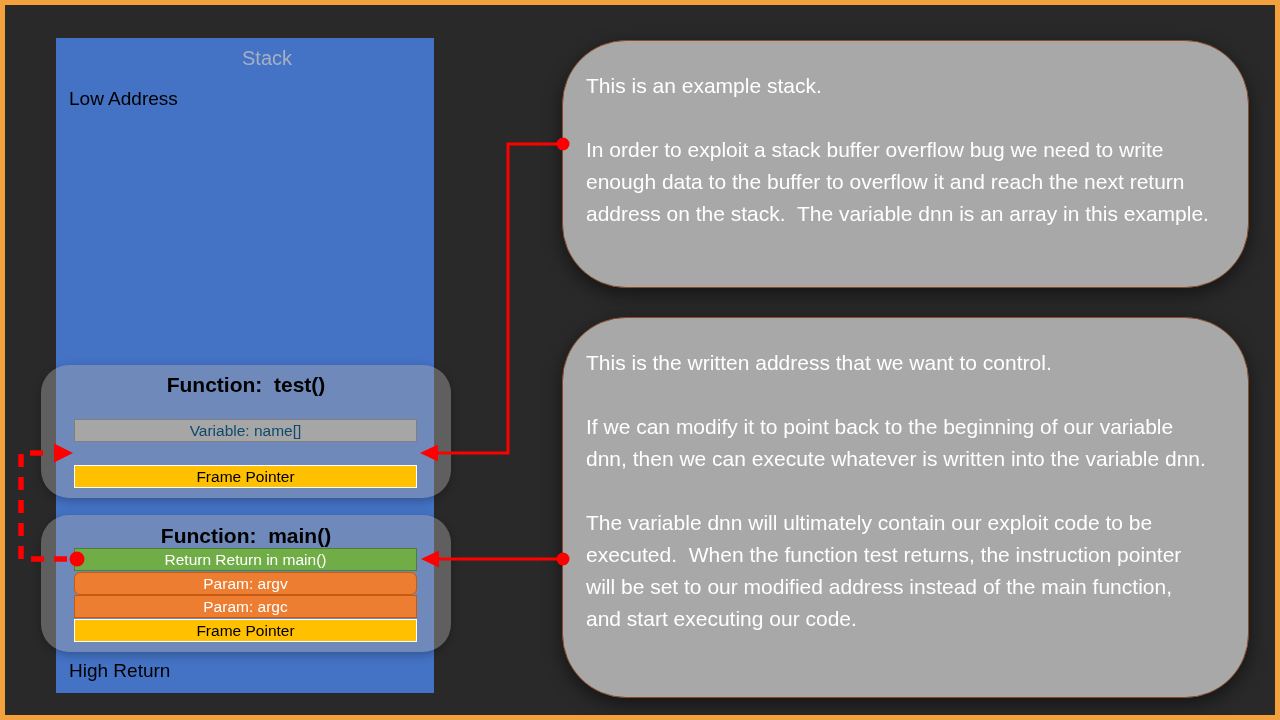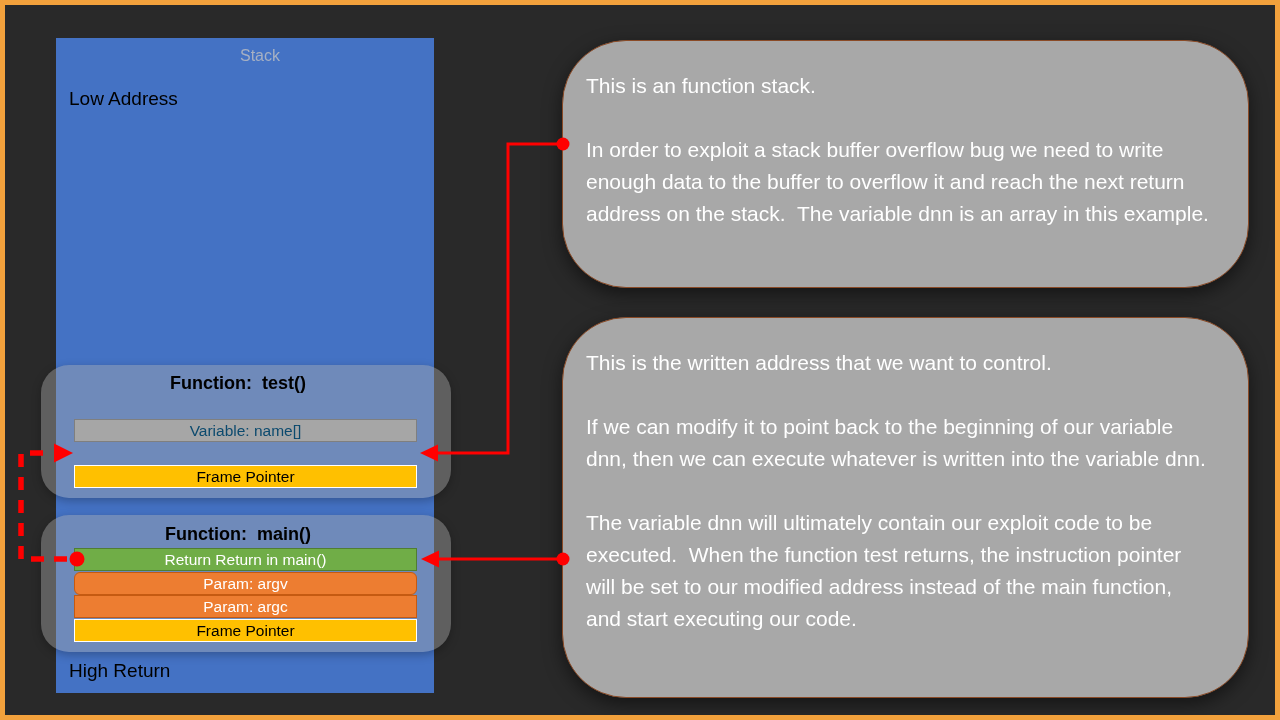--- a/index.html
+++ b/index.html
@@ -15,24 +15,24 @@
   }
   
   .stack-rect {
     position: absolute;
     left: 51px; top: 33px;
     width: 378px; height: 655px;
     background: #4472C4;
   }
   .stack-title {
     position: absolute;
-    left: 34px; top: 42px;
+    left: 41px; top: 42px;
     width: 442px;
     text-align: center;
-    font-size: 16px;
+    font-size: 20px;
     color: #A6B0C3;
   }
   .addr-label {
     position: absolute;
     left: 64px;
     font-size: 19px;
     color: #000000;
   }
   .addr-low  { top: 83px; }
   .addr-high { top: 655px; }
@@ -42,24 +42,24 @@
     left: 36px;
     width: 410px;
     border-radius: 28px;
     background: rgba(172,172,172,0.42);
     box-shadow: 0 3px 10px rgba(0,0,0,0.25);
   }
   .frame-test { top: 360px; height: 133px; }
   .frame-main { top: 510px; height: 137px; }
   .frame-title {
     position: absolute;
-    left: 28px;
+    left: 36px;
     width: 410px;
     text-align: center;
-    font-size: 18px;
+    font-size: 21px;
     font-weight: bold;
     color: #000000;
     white-space: pre;
   }
   .title-test { top: 368px; }
   .title-main { top: 519px; }
   .stack-row {
     position: absolute;
     left: 69px;
     width: 343px;
@@ -122,21 +122,21 @@
   <div class="stack-row row-t2" style="background-color: rgb(255, 192, 0); border-color: rgb(255, 255, 255); color: rgb(0, 0, 0);">Frame Pointer</div>
 
   <div class="frame-box frame-main"></div>
   <div class="frame-title title-main">Function:  main()</div>
   <div class="stack-row row-m0" style="background-color: rgb(112, 173, 71); border-color: rgb(80, 126, 50); color: rgb(255, 255, 255);">Return Return in main()</div>
   <div class="stack-row row-m1" style="background-color: rgb(237, 125, 49); border-color: rgb(197, 90, 17); color: rgb(255, 255, 255); border-radius: 6px;">Param: argv</div>
   <div class="stack-row row-m2" style="background-color: rgb(237, 125, 49); border-color: rgb(197, 90, 17); color: rgb(255, 255, 255);">Param: argc</div>
   <div class="stack-row row-m3" style="background-color: rgb(255, 192, 0); border-color: rgb(255, 255, 255); color: rgb(0, 0, 0);">Frame Pointer</div>
 
   <div class="callout callout-1" style="background-color: rgb(168, 168, 168); border-color: rgb(138, 74, 38); color: rgb(255, 255, 255);">
-    <p>This is an function stack.</p>
+    <p>This is an example stack.</p>
     <p>In order to exploit a stack buffer overflow bug we need to write enough data to the buffer to overflow it and reach the next return address on the stack.  The variable dnn is an array in this example.</p>
   </div>
 
   <div class="callout callout-2" style="background-color: rgb(168, 168, 168); border-color: rgb(138, 74, 38); color: rgb(255, 255, 255);">
     <p>This is the written address that we want to control.</p>
     <p>If we can modify it to point back to the beginning of our variable dnn, then we can execute whatever is written into the variable dnn.</p>
     <p>The variable dnn will ultimately contain our exploit code to be executed.  When the function test returns, the instruction pointer will be set to our modified address instead of the main function, and start executing our code.</p>
   </div>
 
   <svg class="overlay" viewBox="0 0 1280 720">

